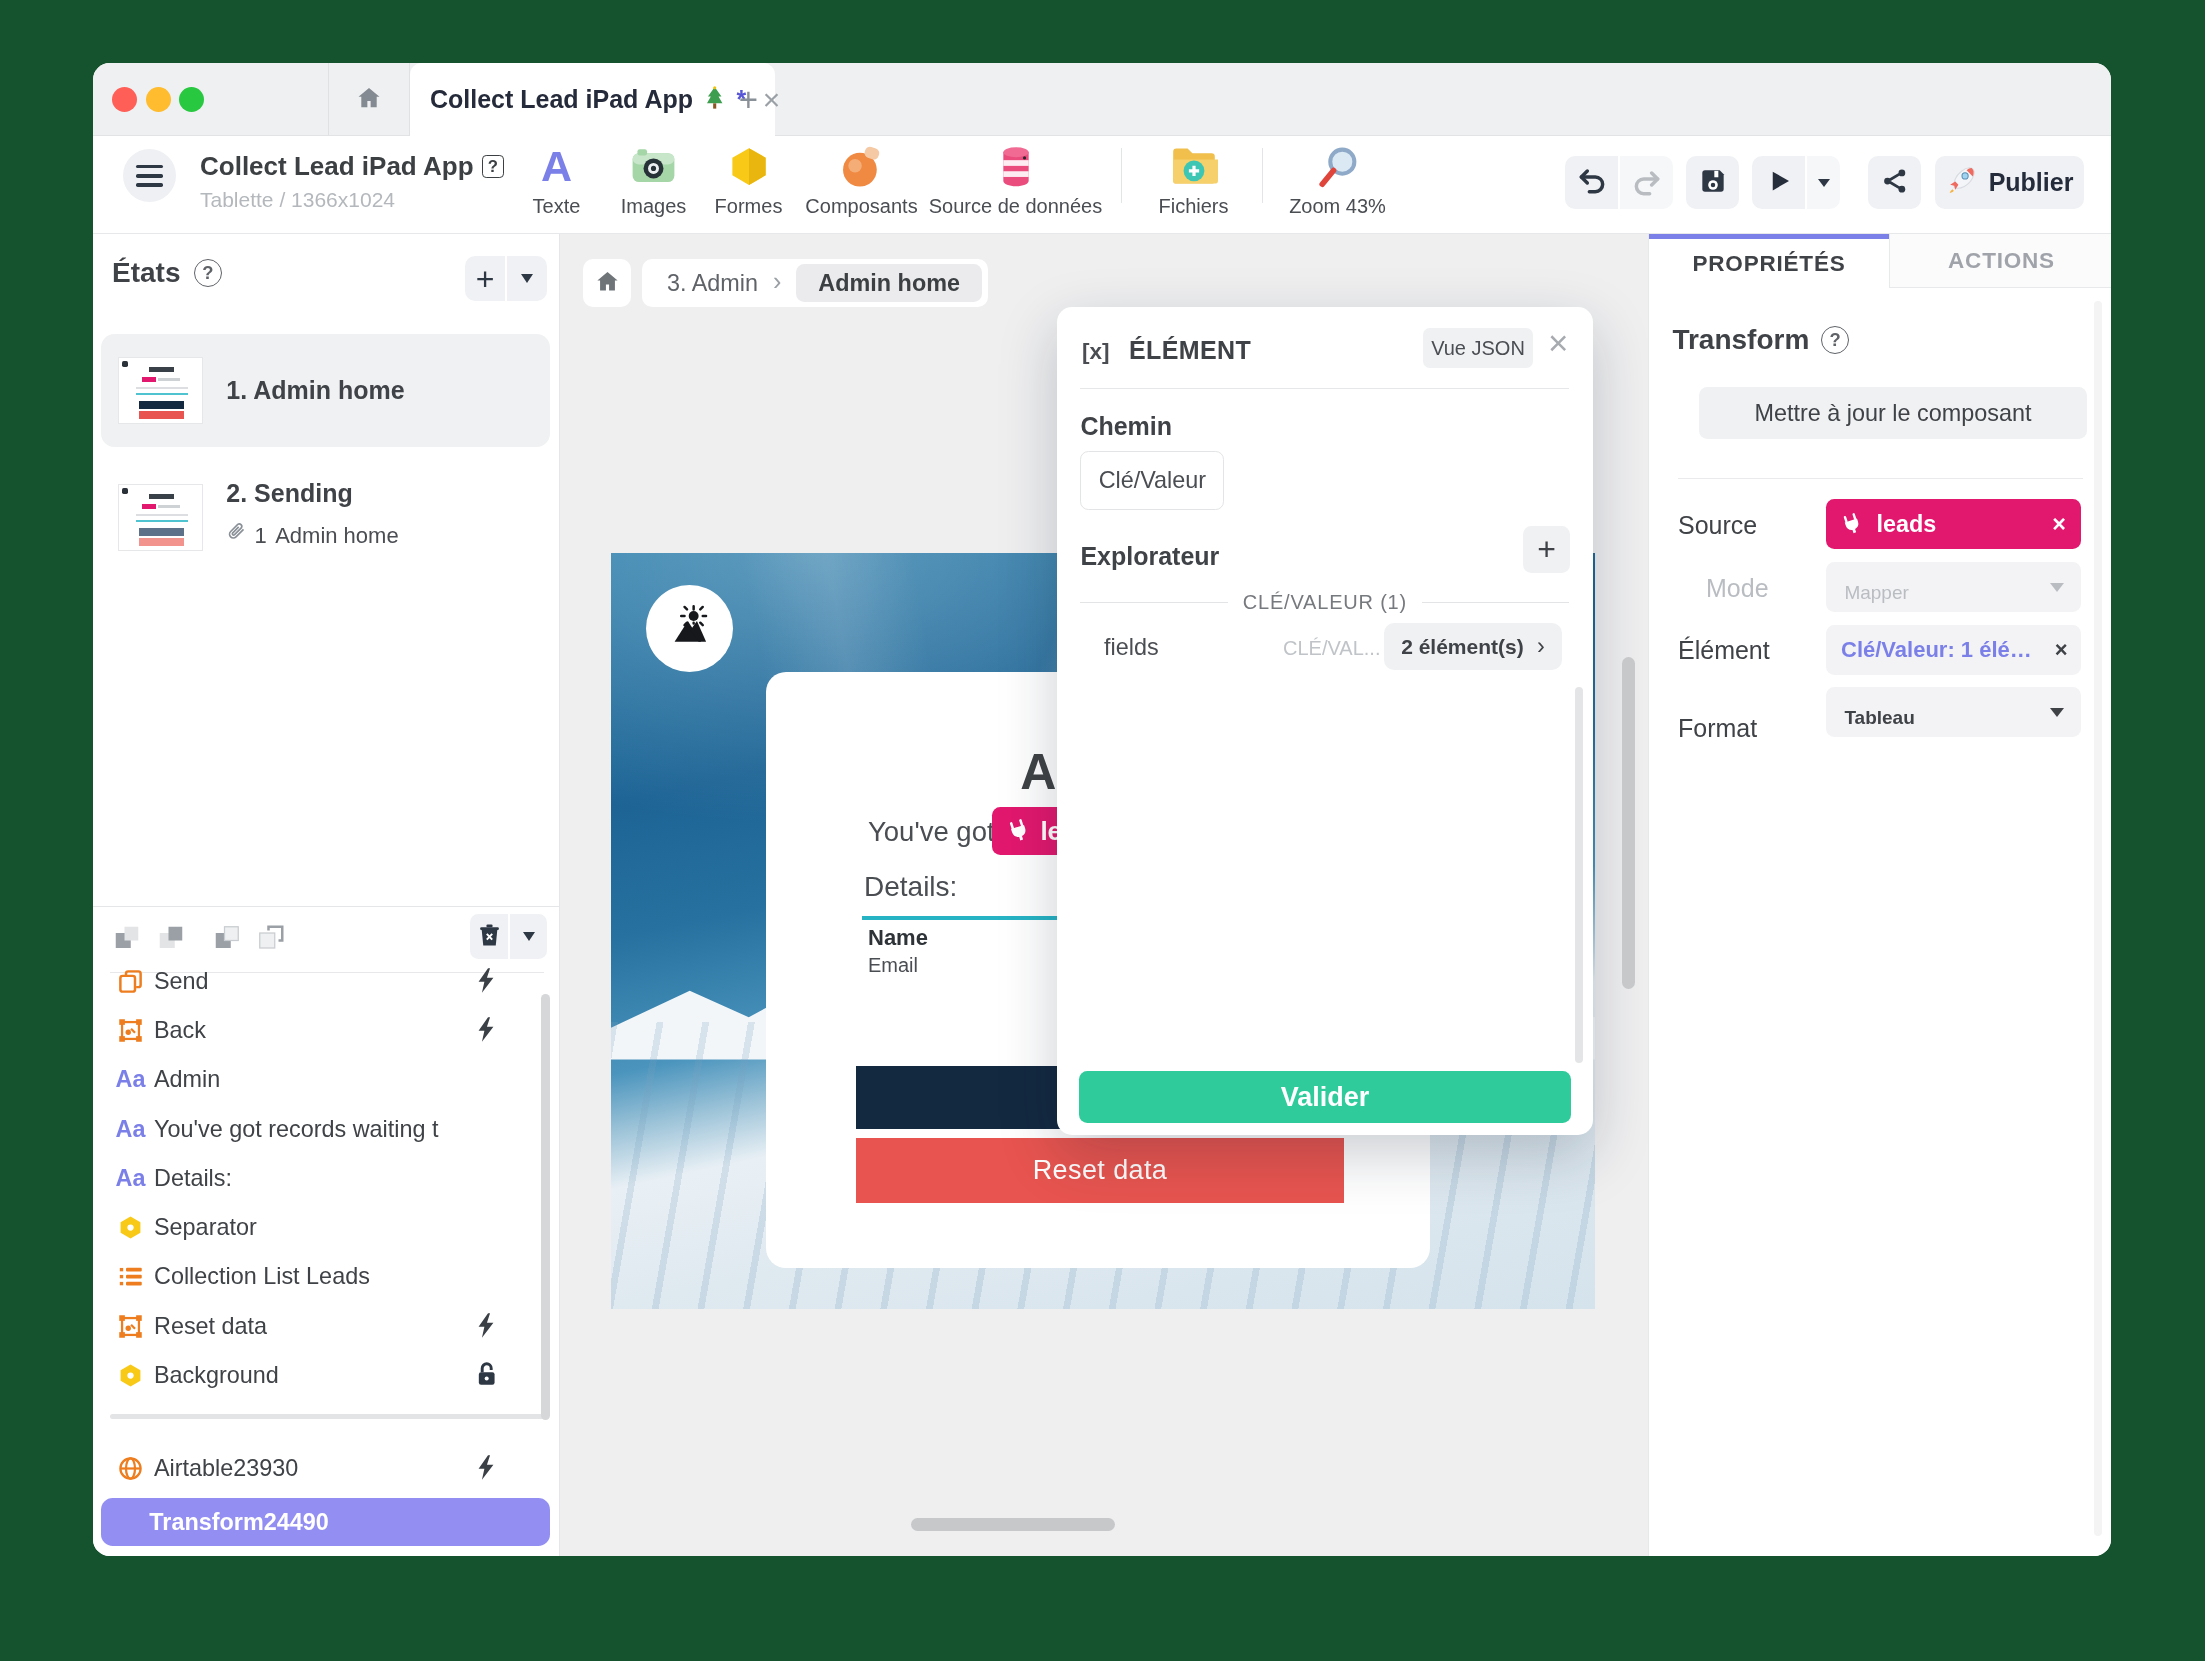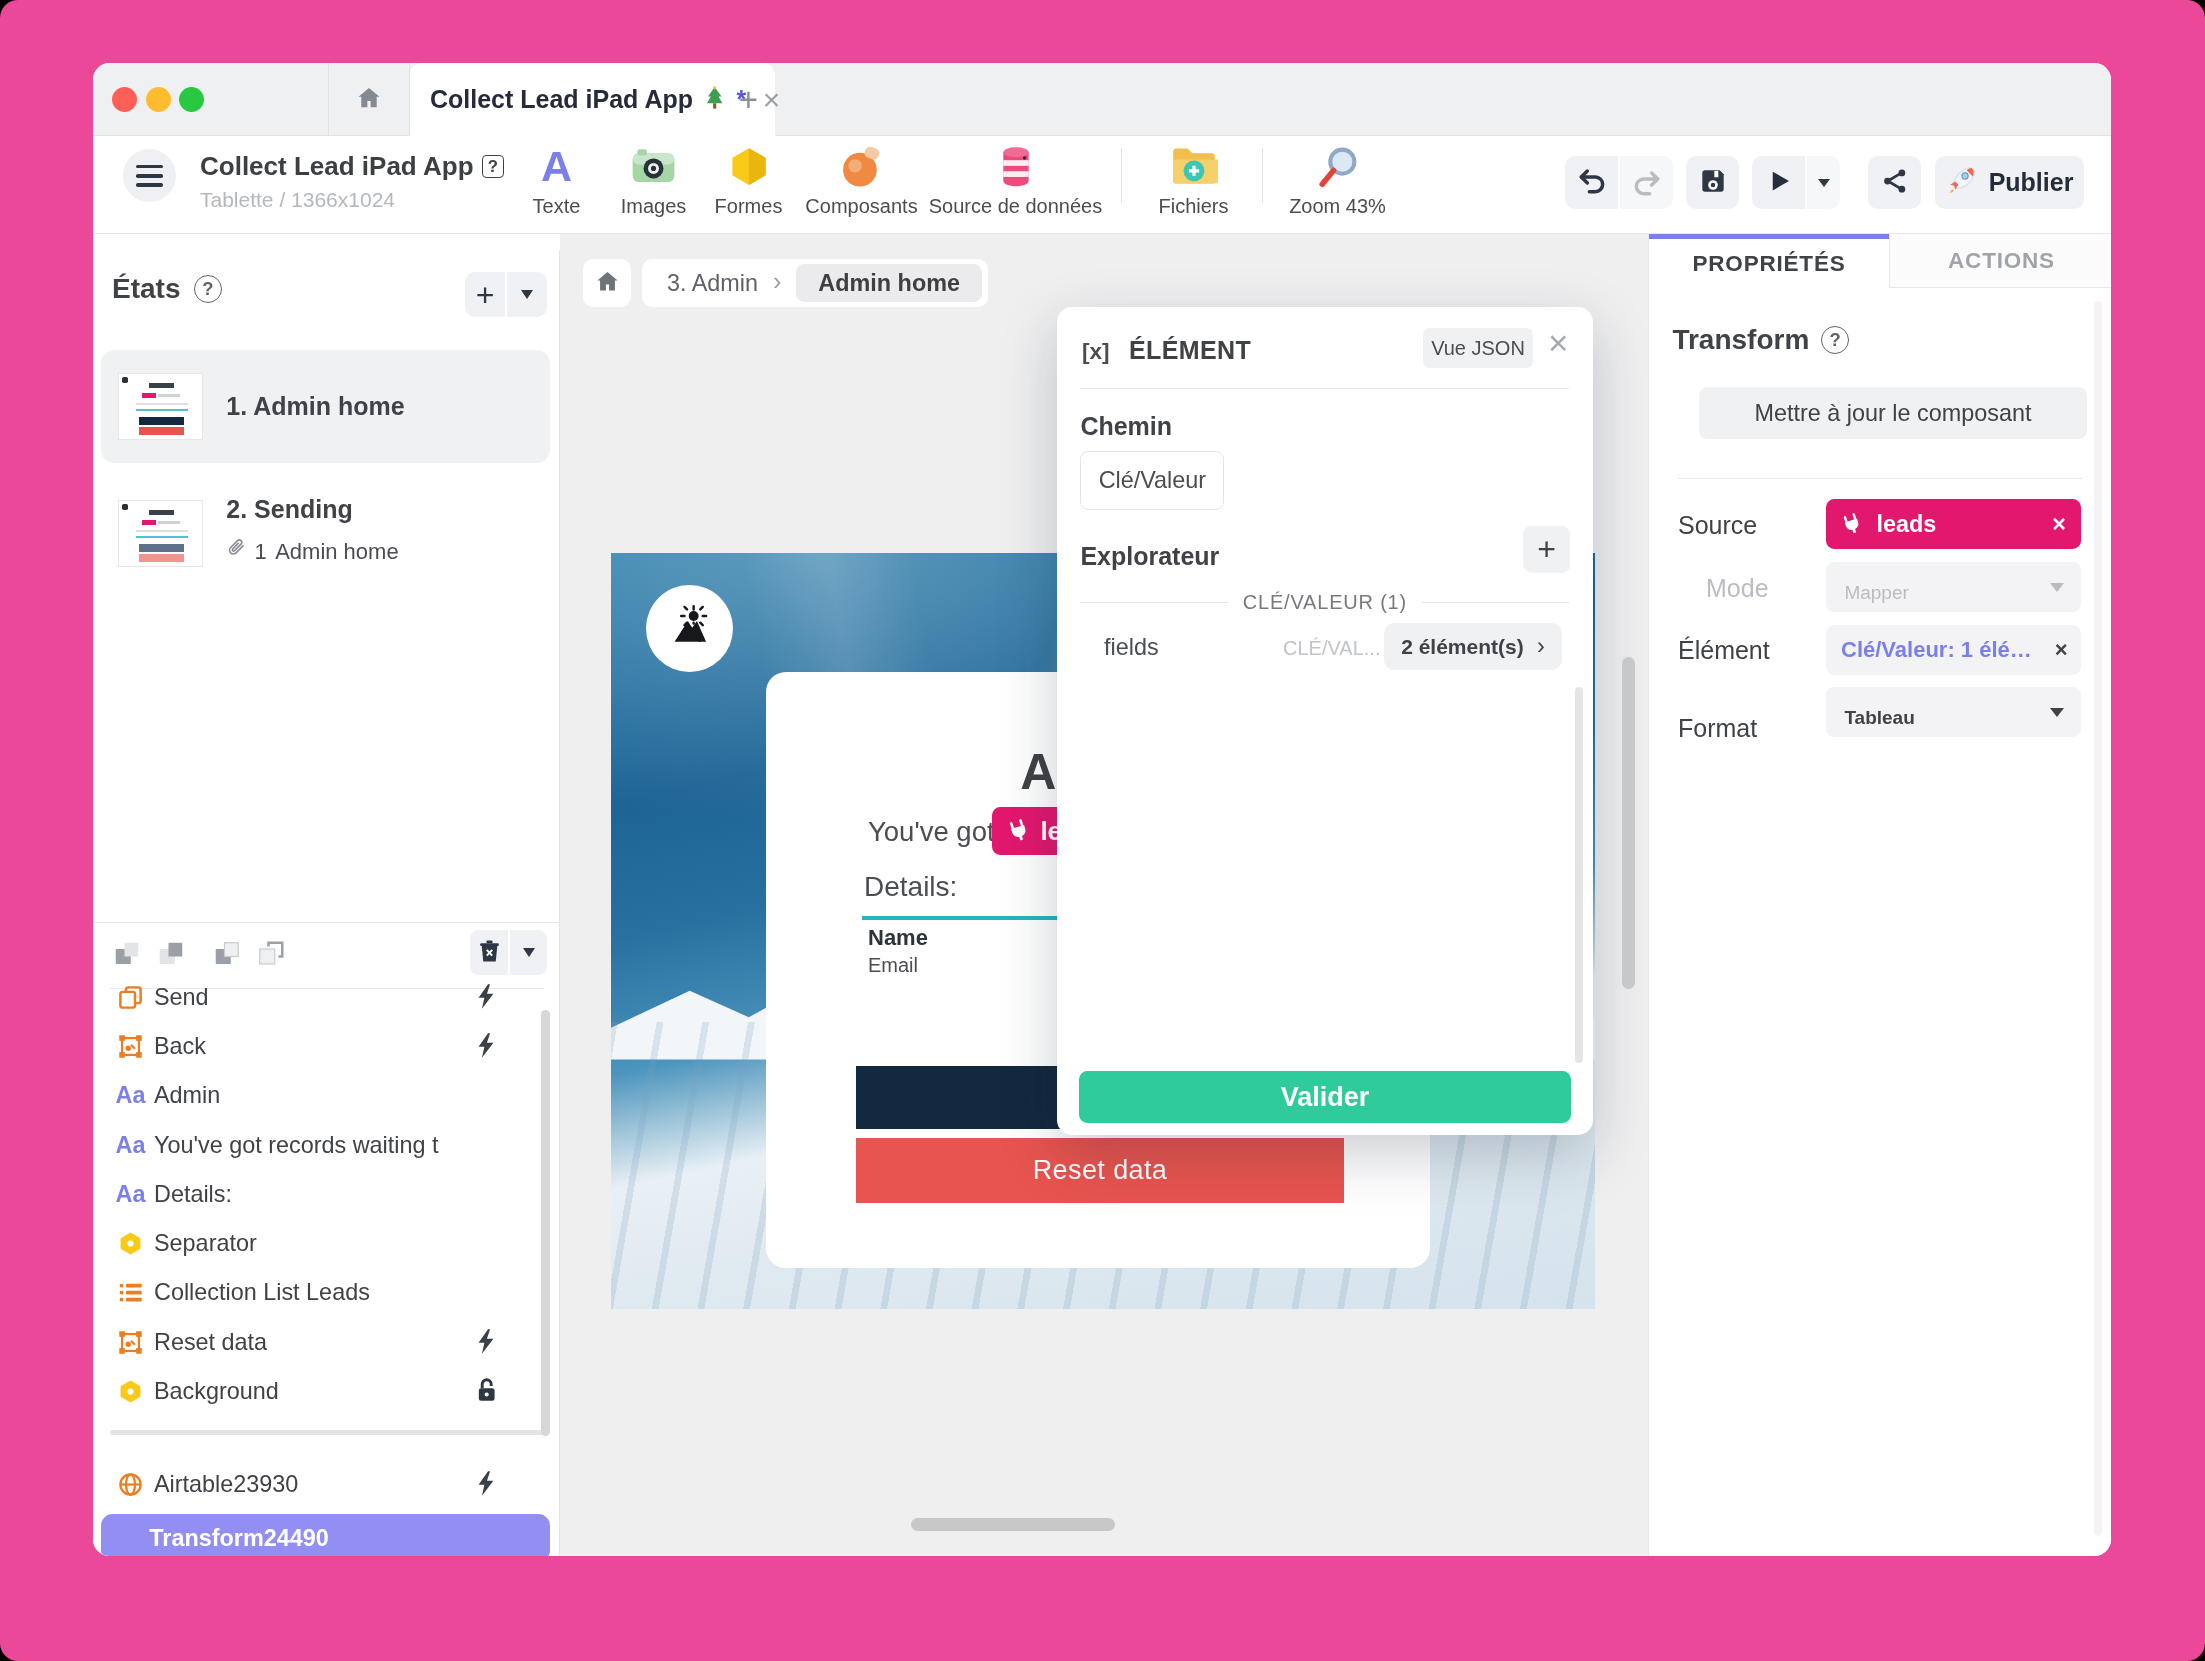--- a/index.html
+++ b/index.html
@@ -1,18 +1,18 @@
 <!DOCTYPE html>
 <html style="font-size:13.4px"><head>
 <meta charset="utf-8">
 <style>
   * { margin:0; padding:0; box-sizing:border-box; }
   html,body { background:#000; }
   body { font-family:"Liberation Sans", sans-serif; color:#3f4246; }
-  .stage { position:relative; width:2205px; height:1661px; background:#ec4899; overflow:hidden;border-radius:18px; }
+  .stage { position:relative; width:2205px; height:1661px; background:#14532d; overflow:hidden; }
   .a { position:absolute; }
   .window { position:absolute; left:93px; top:63px; width:2018px; height:1493px;
             background:#fff; border-radius:16.7px; overflow:hidden; }
 
   
   .tabbar { position:absolute; left:0; top:0; width:2018px; height:73px; background:#eff0f2; border-bottom:0.8px solid #e2e3e5; }
   .tlight { width:25px; height:25px; border-radius:50%; display:inline-block; }
   .home-seg { position:absolute; left:235px; top:0; width:82px; height:73px; border-left:0.8px solid #e0e1e3; border-right:0.8px solid #e0e1e3;
               display:flex; align-items:center; justify-content:center; }
   .tab-active { position:absolute; left:317px; top:0; width:365px; height:73px; background:#fff; border-radius:11.7px 11.7px 0 0;
@@ -33,21 +33,21 @@
   .tool { position:absolute; top:6.7px; width:125px; display:flex; flex-direction:column; align-items:center; gap:5px; }
   .tool .ticon { height:47px; display:flex; align-items:center; justify-content:center; }
   .tool .tlabel { font-size:20px; color:#4a4d52; white-space:nowrap; }
   .tglyph-a { font-size:43px; font-weight:bold; color:#7b7fe8; line-height:1; }
   .tb-div { position:absolute; top:11.7px; width:0.8px; height:55px; background:#e3e4e6; }
   .tbtn { position:absolute; top:20px; height:53px; background:#f0f1f4; display:flex; align-items:center; justify-content:center; }
   .caret { width:0; height:0; border-left:7.5px solid transparent; border-right:7.5px solid transparent; border-top:10px solid #2e3744; }
   .publish { font-size:25px; font-weight:bold; color:#242b3a; display:flex; gap:10px; align-items:center; }
 
   
-  .left { position:absolute; left:0; top:187px; width:467px; height:1322px; background:#fff; border-right:0.8px solid #e5e6e8; }
+  .left { position:absolute; left:0; top:171px; width:467px; height:1322px; background:#fff; border-right:0.8px solid #e5e6e8; }
   .sec-title { font-size:28px; font-weight:bold; color:#3f4246; }
   .help { display:inline-flex; align-items:center; justify-content:center; width:28px; height:28px; border:1.7px solid #5f6368; border-radius:50%;
           font-size:18.4px; color:#5f6368; font-weight:bold; }
   .sqbtn { position:absolute; background:#f0f1f4; display:flex; align-items:center; justify-content:center; }
   .plus-glyph { font-size:32px; color:#2e3744; line-height:1; }
   .dcaret { width:0; height:0; border-left:6.7px solid transparent; border-right:6.7px solid transparent; border-top:9.2px solid #2e3744; }
   .state-item { position:absolute; left:8.3px; width:449px; height:113px; border-radius:13.4px; }
   .state-item.sel { background:#f0f1f2; }
   .thumb { position:absolute; width:85px; height:67px; background:#fff; border:0.8px solid #e6e7e9; }
   .thumb i { position:absolute; display:block; }

